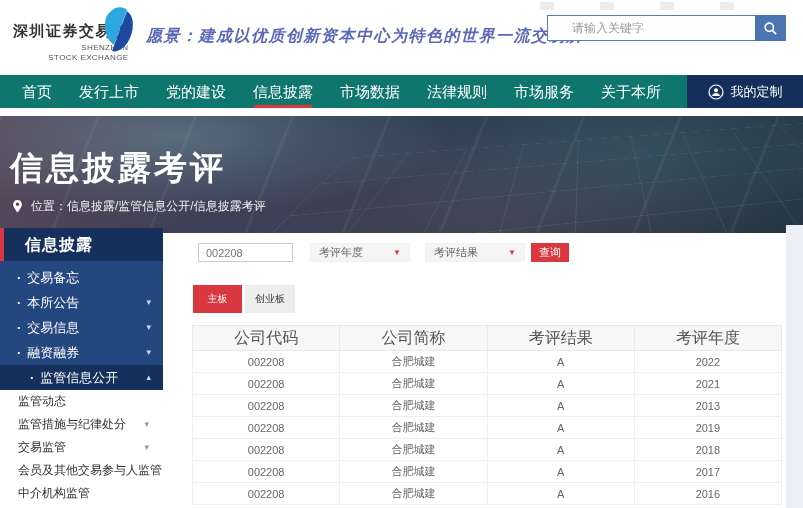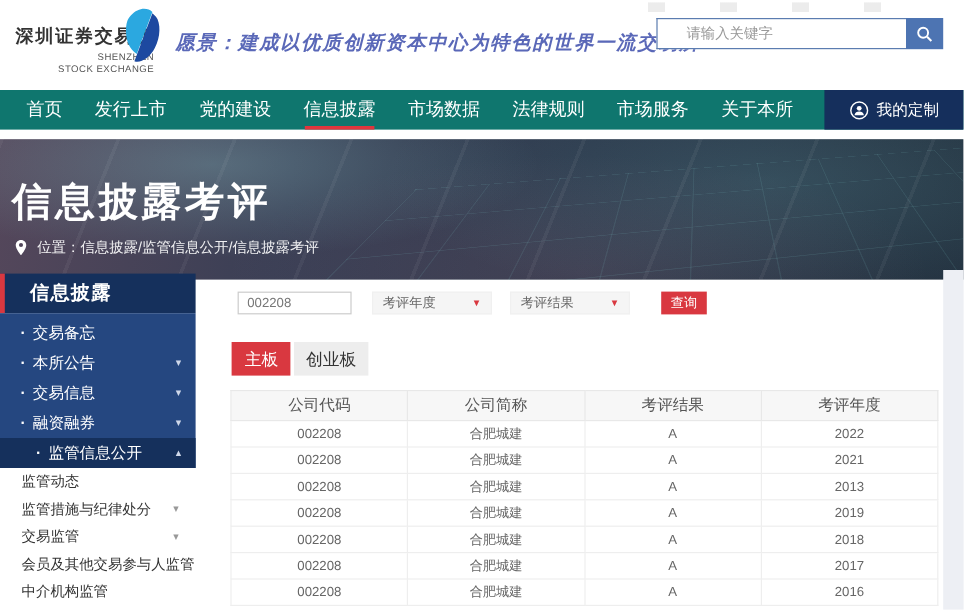--- a/index.html
+++ b/index.html
@@ -69,31 +69,31 @@
   .sb-sub-item .caret { margin-left:auto; font-size:9px; color:#999; }
 
   
   .main { position:absolute; left:180px; top:235px; width:606px; height:273px; }
   .code-input { position:absolute; left:18px; top:8px; width:95px; height:19px; border:1px solid #ccc;
     font-size:11px; color:#777; padding:0 7px; outline:none; font-family:inherit; }
   .select { position:absolute; top:8px; width:100px; height:19px; background:#f5f5f5; border:1px solid #f0f0f0;
     display:flex; align-items:center; font-size:11px; color:#666; padding:0 8px; cursor:pointer; }
   .select .sel-caret { margin-left:auto; color:#d93840; font-size:8px; }
   .select.year { left:130px; } .select.result { left:245px; }
-  .query-btn { position:absolute; left:371px; top:8px; width:38px; height:19px; background:#d93840;
+  .query-btn { position:absolute; left:351px; top:8px; width:38px; height:19px; background:#d93840;
     color:#fff; border:none; font-size:11px; cursor:pointer; font-family:inherit; }
 
   .tabs { position:absolute; left:13px; top:50px; display:flex; gap:3px; }
-  .tab { min-width:49px; height:28px; line-height:28px; text-align:right; font-size:14px;
+  .tab { min-width:49px; height:28px; line-height:28px; text-align:center; font-size:10px;
     background:#ededed; color:#333; padding:0 10px; cursor:pointer; }
   .tab.active { background:#d93840; color:#fff; }
 
   table.results { position:absolute; left:12px; top:90px; width:590px; border-collapse:collapse;
     border:1px solid #e8e8e8; table-layout:fixed; }
-  table.results th { height:25px; background:#f7f7f7; font-weight:normal; font-size:13px; color:#555;
+  table.results th { height:25px; background:#f7f7f7; font-weight:normal; font-size:16px; color:#555;
     border:1px solid #e8e8e8; text-align:center; }
   table.results td { height:22px; font-size:11px; color:#666; border:1px solid #eee; text-align:center; }
 
   .gutter { position:absolute; left:786px; top:225px; width:17px; height:283px; background:#edeff4; }
 </style>
 </head>
 <body>
 
 <header class="topbar">
   <div class="topfaint"></div>

